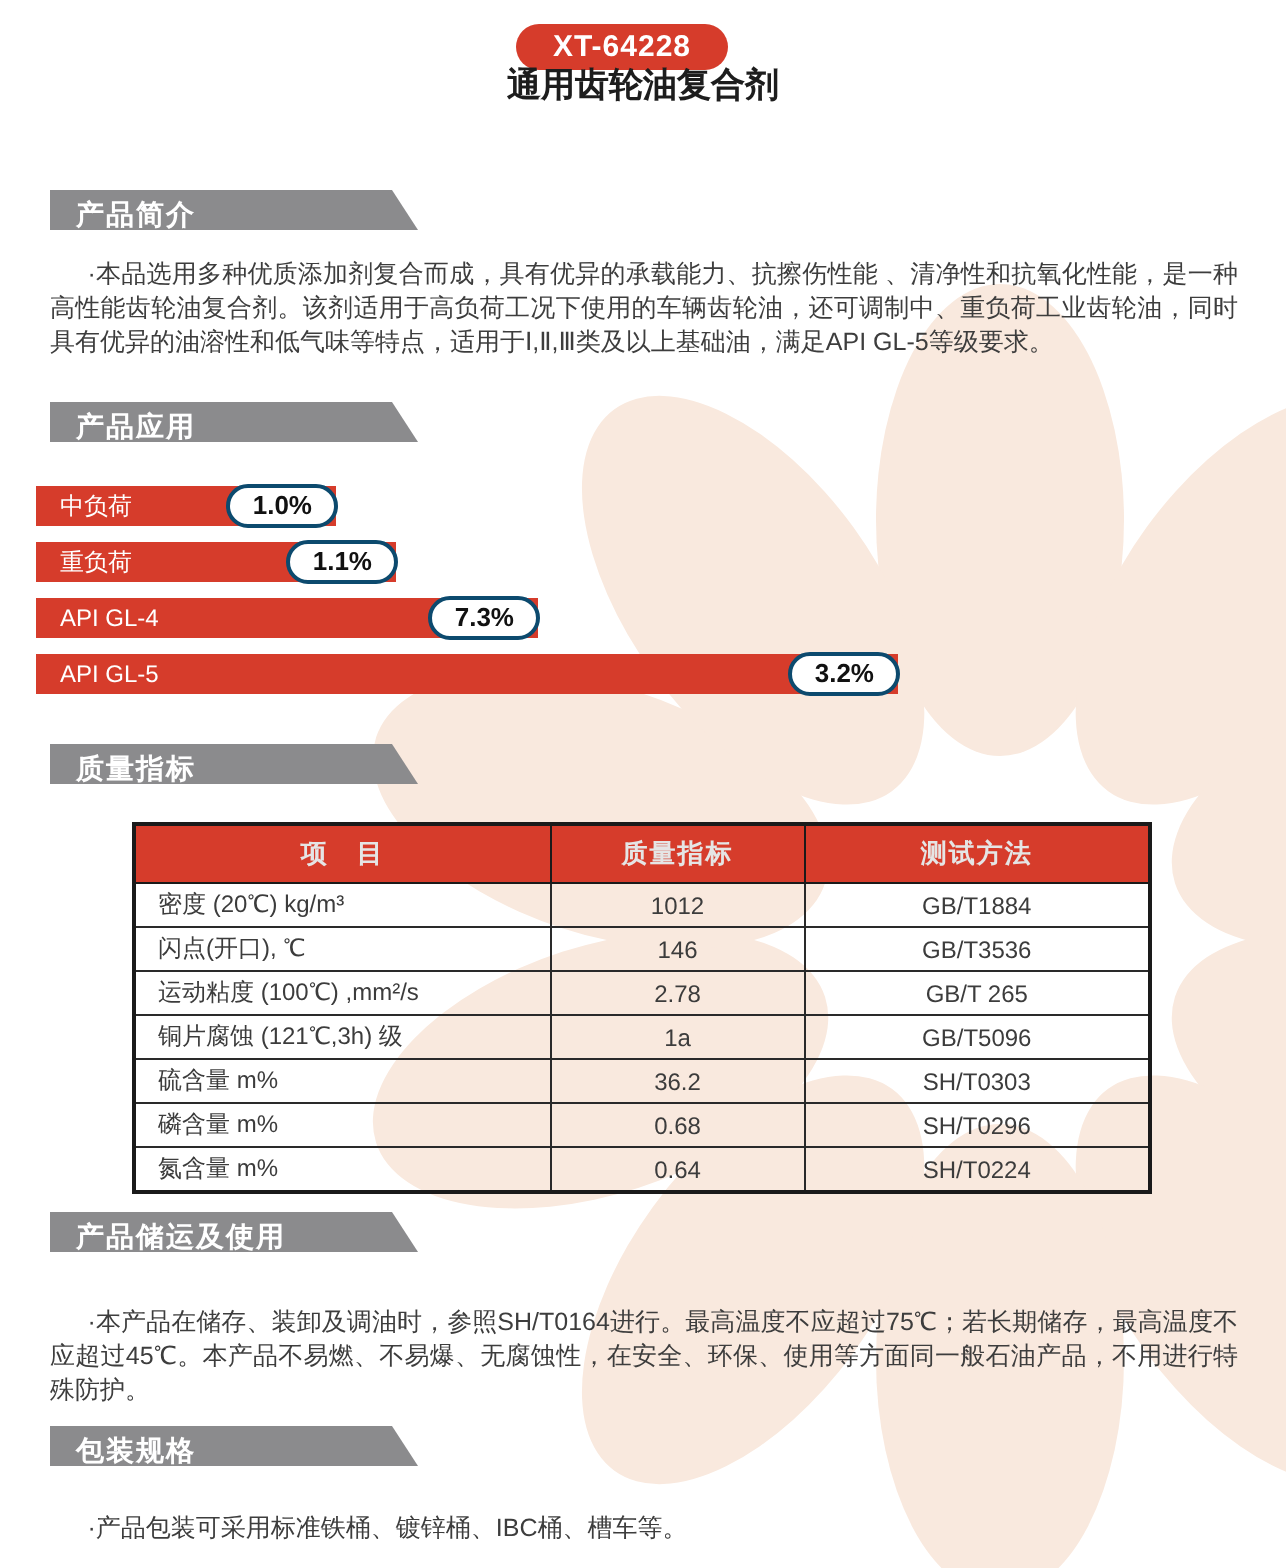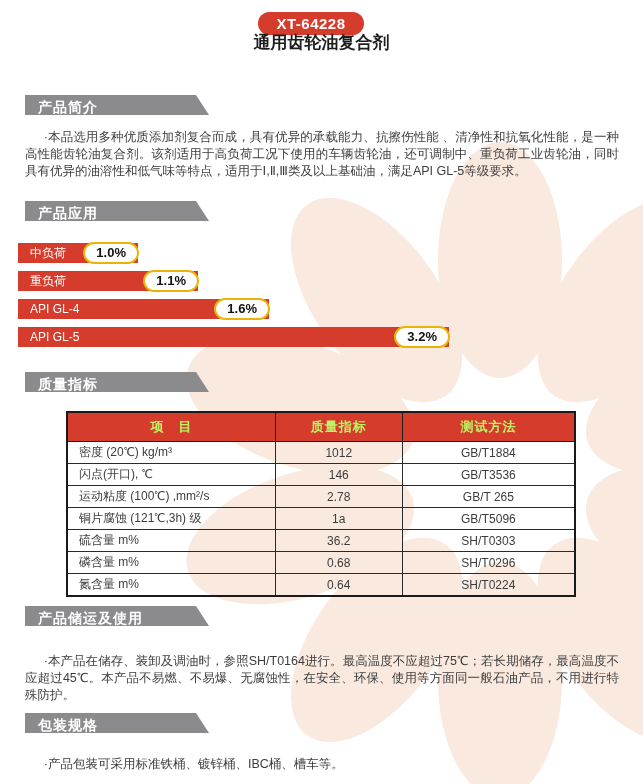--- a/index.html
+++ b/index.html
@@ -51,32 +51,32 @@
   .bar-row{
     position:relative;height:20px;margin-bottom:8px;
     background:#d63c2b;
   }
   .bar-label{
     position:absolute;left:12px;top:0;height:20px;line-height:20px;
     color:#ffffff;font-size:12px;
   }
   .bar-pill{
     position:absolute;right:-1px;top:-1px;height:18px;
-    background:#ffffff;border:2px solid #eab308;border-radius:12px;
+    background:#ffffff;border:2px solid #0c4a6e;border-radius:12px;
     font-size:13px;font-weight:bold;color:#111111;line-height:18px;
     padding:0 11px;
   }
   
   .qtable{
     position:absolute;left:66px;top:411px;width:510px;
     border-collapse:collapse;border:2px solid #1a1a1a;
     font-size:12px;color:#3c3c3c;
   }
   .qtable th{
-    background:#d63c2b;color:#bef264;font-weight:bold;font-size:13px;
+    background:#d63c2b;color:#e5e5e5;font-weight:bold;font-size:13px;
     height:26px;border:1px solid #1a1a1a;letter-spacing:1px;
   }
   .qtable td{
     height:21px;border:1px solid #2a2a2a;text-align:center;padding:0 4px;
   }
   .qtable td.c0{text-align:left;padding-left:11px;}
 </style>
 </head>
 <body>
 
@@ -98,31 +98,31 @@
   </svg>
 
   <div class="model-pill">XT-64228</div>
   <div class="doc-title">通用齿轮油复合剂</div>
 
   <div class="sec-hdr hdr-intro">产品简介</div>
   <div class="para para-intro">·本品选用多种优质添加剂复合而成，具有优异的承载能力、抗擦伤性能 、清净性和抗氧化性能，是一种高性能齿轮油复合剂。该剂适用于高负荷工况下使用的车辆齿轮油，还可调制中、重负荷工业齿轮油，同时具有优异的油溶性和低气味等特点，适用于Ⅰ,Ⅱ,Ⅲ类及以上基础油，满足API GL-5等级要求。</div>
 
   <div class="sec-hdr hdr-application">产品应用</div>
   <div class="bars">
-      <div class="bar-row" style="width: 120px;">
+      <div class="bar-row" style="width: 150px;">
         <span class="bar-label">中负荷</span>
         <span class="bar-pill">1.0%</span>
       </div>
       <div class="bar-row" style="width: 180px;">
         <span class="bar-label">重负荷</span>
         <span class="bar-pill">1.1%</span>
       </div>
       <div class="bar-row" style="width: 251px;">
         <span class="bar-label">API GL-4</span>
-        <span class="bar-pill">1.6%</span>
+        <span class="bar-pill">7.3%</span>
       </div>
       <div class="bar-row" style="width: 431px;">
         <span class="bar-label">API GL-5</span>
         <span class="bar-pill">3.2%</span>
       </div>
     </div>
 
   <div class="sec-hdr hdr-quality">质量指标</div>
   <table class="qtable">
     <colgroup>

